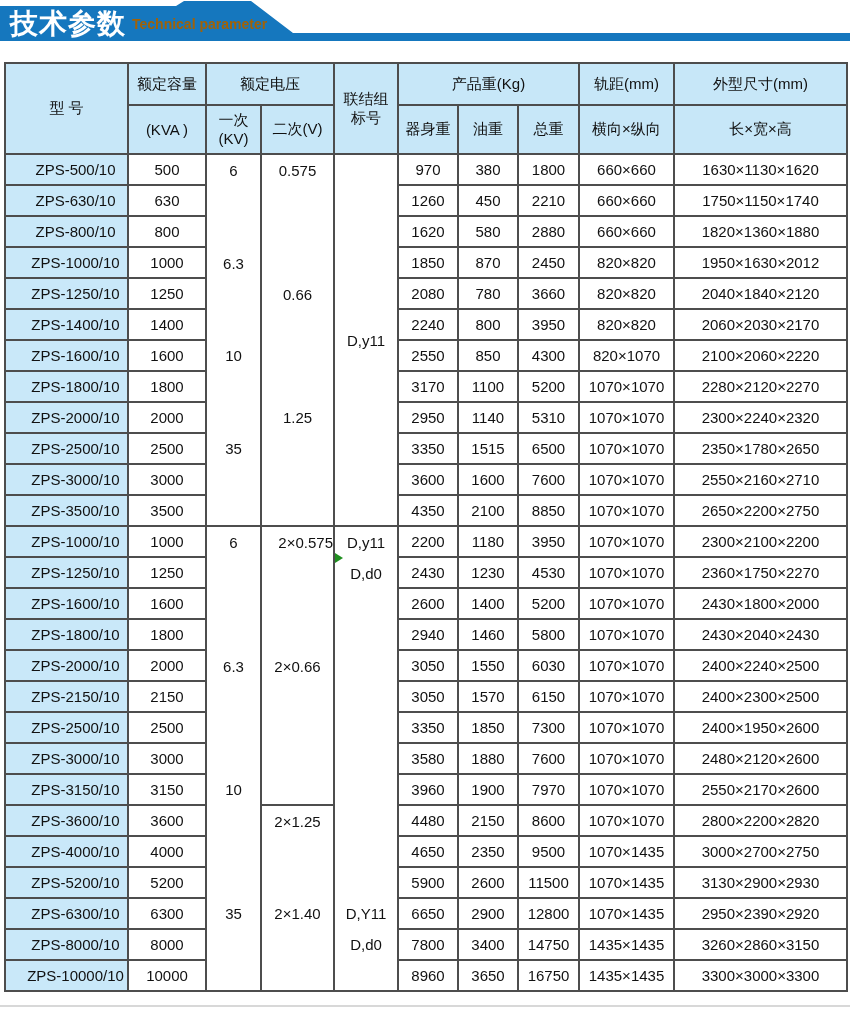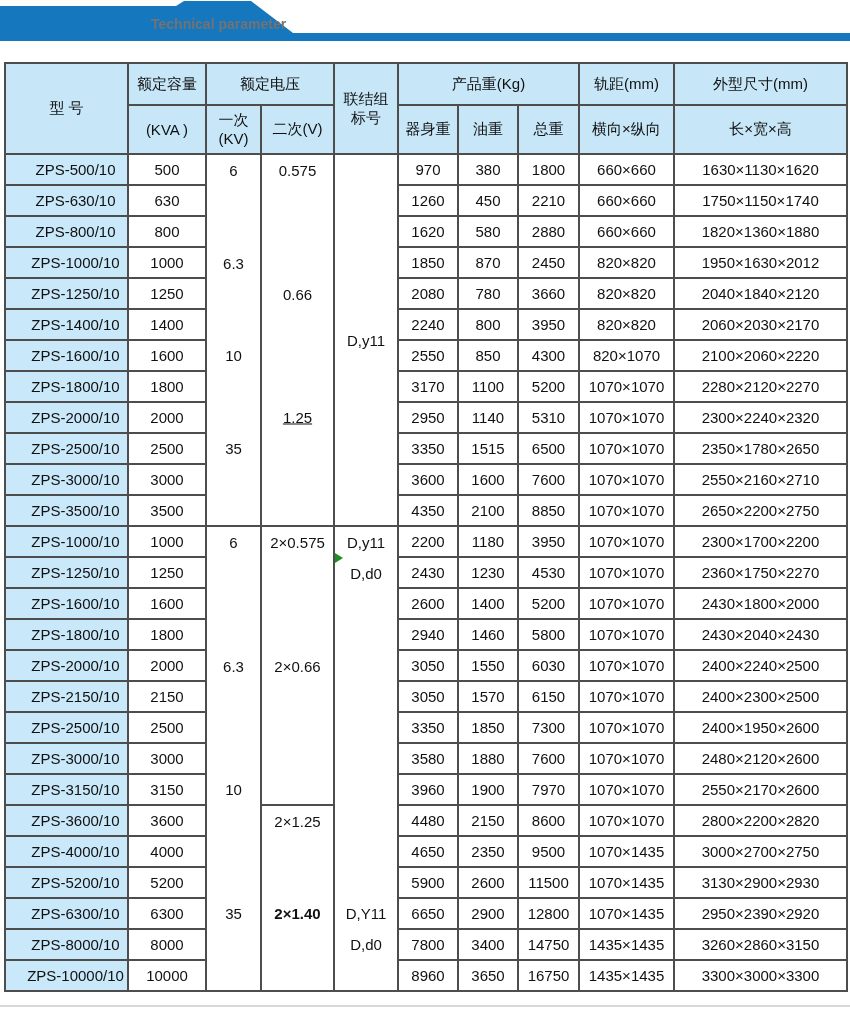--- a/index.html
+++ b/index.html
@@ -22,22 +22,22 @@
   .ribbon{
     position:absolute;left:0;top:0;width:850px;height:42px;
     background:var(--banner-blue);
     clip-path:polygon(0 6px,176px 6px,184px 1px,251px 1px,293px 33px,850px 33px,850px 41px,0 41px);
   }
   .banner-title{
     position:absolute;left:10px;top:5px;
     font-size:28px;font-weight:bold;color:#ffffff;letter-spacing:1px;white-space:nowrap;
   }
   .banner-subtitle{
-    position:absolute;left:151px;top:16px;
-    font-size:14px;font-weight:bold;color:#737373;white-space:nowrap;
+    position:absolute;left:132px;top:16px;
+    font-size:14px;font-weight:bold;color:#a16207;white-space:nowrap;
   }
   
   table.params{
     border-collapse:collapse;table-layout:fixed;
     margin:14px 0 0 4px;
   }
   .params th,.params td{
     border:2px solid var(--border-col);
     text-align:center;vertical-align:middle;
     font-size:15px;padding:0;overflow:hidden;white-space:nowrap;
@@ -58,20 +58,21 @@
     border-left:8px solid var(--flag-green);
   }
   .bottom-line{width:850px;height:2px;background:var(--underline);margin-top:13px;}
   .hdr-line{line-height:1.25;}
 </style>
 </head>
 <body>
 
 <div class="banner-wrap">
   <div class="ribbon"></div>
+  <div class="banner-title">技术参数</div>
   <div class="banner-subtitle">Technical parameter</div>
 </div>
 
 <table class="params">
   <colgroup>
     <col style="width:123px">
       <col style="width:78px">
       <col style="width:55px">
     <col style="width:73px">
       <col style="width:64px">
@@ -114,21 +115,21 @@
         <td>500</td>
         <td rowspan="12" class="merged">
           <span class="mv" style="top: 4.16667%;">6</span>
           <span class="mv" style="top: 29.1667%;">6.3</span>
           <span class="mv" style="top: 54.1667%;">10</span>
           <span class="mv" style="top: 79.1667%;">35</span>
         </td>
         <td rowspan="12" class="merged">
           <span class="mv" style="top: 4.16667%;">0.575</span>
           <span class="mv" style="top: 37.5%; text-align: center;">0.66</span>
-          <span class="mv" style="top: 70.8333%; text-decoration: underline;">1.25</span>
+          <span class="mv" style="top: 70.8333%;">1.25</span>
         </td>
         <td rowspan="12" class="merged">
           <span class="mv" style="top: 50%;">D,y11</span>
         </td>
         <td>970</td>
         <td>380</td>
         <td>1800</td>
         <td>660×660</td>
         <td>1630×1130×1620</td>
       </tr>
@@ -234,35 +235,35 @@
       <tr>
         <td class="model-cell">ZPS-1000/10</td>
         <td>1000</td>
         <td rowspan="15" class="merged">
           <span class="mv" style="top: 3.33333%;">6</span>
           <span class="mv" style="top: 30%;">6.3</span>
           <span class="mv" style="top: 56.6667%;">10</span>
           <span class="mv" style="top: 83.3333%;">35</span>
         </td>
         <td rowspan="9" class="merged">
-          <span class="mv" style="top: 5.55556%;">2×0.575</span>
+          <span class="mv" style="top: 5.55556%; text-align: right;">2×0.575</span>
           <span class="mv" style="top: 50%;">2×0.66</span>
         </td>
         <td rowspan="15" class="merged">
           <span class="mv" style="top: 3.33333%;">D,y11</span>
           <span class="mv" style="top: 10%;">D,d0</span>
           <span class="mv" style="top: 83.3333%;">D,Y11</span>
           <span class="mv" style="top: 90%;">D,d0</span>
           <div class="flag"></div>
         </td>
         <td>2200</td>
         <td>1180</td>
         <td>3950</td>
         <td>1070×1070</td>
-        <td>2300×1700×2200</td>
+        <td>2300×2100×2200</td>
       </tr>
       <tr>
         <td class="model-cell">ZPS-1250/10</td>
         <td>1250</td>
         <td>2430</td>
         <td>1230</td>
         <td>4530</td>
         <td>1070×1070</td>
         <td>2360×1750×2270</td>
       </tr>
@@ -327,21 +328,21 @@
         <td>1900</td>
         <td>7970</td>
         <td>1070×1070</td>
         <td>2550×2170×2600</td>
       </tr>
       <tr>
         <td class="model-cell">ZPS-3600/10</td>
         <td>3600</td>
         <td rowspan="6" class="merged">
           <span class="mv" style="top: 8.33333%;">2×1.25</span>
-          <span class="mv" style="top: 58.3333%; font-weight: bold;">2×1.40</span>
+          <span class="mv" style="top: 58.3333%;">2×1.40</span>
         </td>
         <td>4480</td>
         <td>2150</td>
         <td>8600</td>
         <td>1070×1070</td>
         <td>2800×2200×2820</td>
       </tr>
       <tr>
         <td class="model-cell">ZPS-4000/10</td>
         <td>4000</td>

